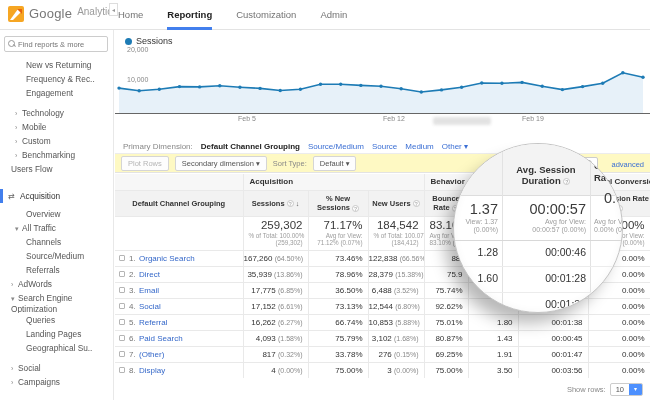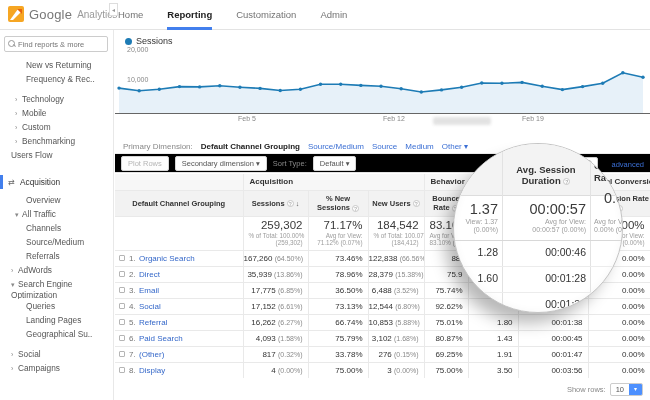--- a/index.html
+++ b/index.html
@@ -2,21 +2,21 @@
 <html><head>
 <meta charset="utf-8">
 <style>
 *{margin:0;padding:0;box-sizing:border-box}
 html,body{width:650px;height:400px}
 body{font-family:"Liberation Sans",sans-serif;background:#fff;position:relative;overflow:hidden;font-size:9px;color:#444}
 #app{position:absolute;left:0;top:0;width:650px;height:400px;background:#fff}
 
 
 .topnav{position:absolute;left:0;top:0;width:650px;height:30px;background:#fff;border-bottom:1px solid #e3e3e3;z-index:5}
-.brand{position:absolute;left:8px;top:6px;display:flex;align-items:center;gap:5px}
+.brand{position:absolute;left:8px;top:6px;display:flex;align-items:flex-start;gap:5px}
 .brand .gname{font-size:13px;color:#777;letter-spacing:.2px}
 .brand .aname{font-size:10px;color:#9a9a9a}
 .nav-items{position:absolute;left:118px;top:0;height:30px;display:flex;gap:24px}
 .nav-item{height:30px;line-height:30px;font-size:9.5px;color:#737373;cursor:pointer}
 .nav-item.active{color:#222;border-bottom:3px solid #427fed;font-weight:bold}
 
 
 .sidebar{position:absolute;left:0;top:30px;width:114px;height:370px;background:#fff;border-right:1px solid #e8e8e8;z-index:4}
 .sb-search{position:absolute;left:4px;top:6px;width:104px;height:16px;border:1px solid #ccc;border-radius:2px;background:#fff;display:flex;align-items:center;padding:0 3px;gap:3px}
 .sb-search input{border:0;outline:0;width:86px;font-size:7.5px;color:#999;font-family:"Liberation Sans",sans-serif;background:transparent}
@@ -43,21 +43,21 @@
 .ytick.t10{top:46px}
 .xtick{position:absolute;top:85px;font-size:7px;color:#888}
 .blur-blob{position:absolute;left:318px;top:87px;width:58px;height:8px;background:#dcdcdc;border-radius:2px;filter:blur(1.5px);opacity:.8}
 .chart-svg{position:absolute;left:0;top:20px}
 
 
 .dim-bar{position:absolute;left:115px;top:140px;width:438px;height:13px;font-size:8px;display:flex;gap:8px;align-items:center;padding-left:8px}
 .dim-label{color:#888}
 .dim-sel{color:#222;font-weight:bold}
 .dim-link{color:#3b6fd4;cursor:pointer}
-.toolbar{position:absolute;left:115px;top:153px;width:535px;height:20px;background:#000000;border-top:1px solid #ececec;border-bottom:1px solid #e3e3e3;display:flex;align-items:center;gap:6px;padding-left:6px}
+.toolbar{position:absolute;left:115px;top:153px;width:535px;height:20px;background:#fef9c3;border-top:1px solid #ececec;border-bottom:1px solid #e3e3e3;display:flex;align-items:center;gap:6px;padding-left:6px}
 .tbtn{border:1px solid #d5d5d5;background:#fdfdfd;border-radius:2px;font-size:7.5px;color:#555;padding:2px 6px;cursor:pointer}
 .tbtn.disabled{color:#b5b5b5}
 .tlabel{font-size:7.5px;color:#888}
 .tsearch{position:absolute;right:52px;top:3px;width:102px;height:14px;border:1px solid #ccc;background:#fff;border-radius:2px;display:flex;align-items:center;justify-content:flex-end;padding:0 3px}
 .adv-link{position:absolute;right:6px;top:6px;font-size:7.5px;color:#3b6fd4;cursor:pointer}
 .mag-ic{width:9px;height:9px;position:relative;display:inline-block}
 .mag-ic:before{content:"";position:absolute;left:0;top:0;width:5px;height:5px;border:1px solid #999;border-radius:50%}
 .mag-ic:after{content:"";position:absolute;left:5px;top:5px;width:3px;height:1px;background:#999;transform:rotate(45deg)}
 
 
@@ -121,20 +121,21 @@
   </div>
 
   <div class="sidebar">
     <div class="sb-search">
       <span class="mag-ic"></span>
       <input placeholder="Find reports &amp; more" style="">
     </div>
     <div class="sb-nav">
         <div class="sb-item sub3"><span>New vs Returning</span></div>
         <div class="sb-item sub3"><span>Frequency &amp; Rec..</span></div>
+        <div class="sb-item sub3"><span>Engagement</span></div>
         <div class="sb-item sub2 gap"><span class="pfx">›</span><span>Technology</span></div>
         <div class="sb-item sub2"><span class="pfx">›</span><span>Mobile</span></div>
         <div class="sb-item sub2"><span class="pfx">›</span><span>Custom</span></div>
         <div class="sb-item sub2"><span class="pfx">›</span><span>Benchmarking</span></div>
         <div class="sb-item sub1"><span>Users Flow</span></div>
         <div class="sb-item section"><span class="active-bar"></span><span class="sb-ic">⇄</span><span>Acquisition</span></div>
         <div class="sb-item sub3"><span>Overview</span></div>
         <div class="sb-item sub2"><span class="pfx">▾</span><span>All Traffic</span></div>
         <div class="sb-item sub3"><span>Channels</span></div>
         <div class="sb-item sub3"><span>Source/Medium</span></div>

